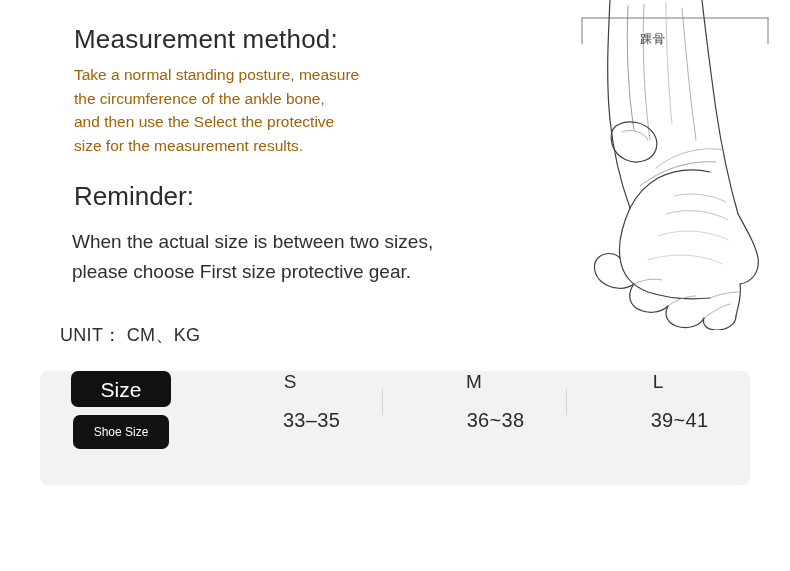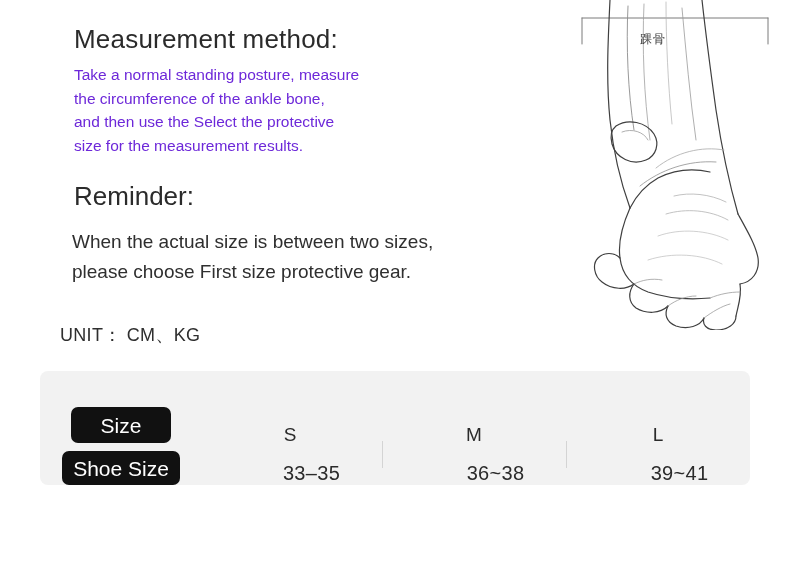--- a/index.html
+++ b/index.html
@@ -36,21 +36,21 @@
     color: #2b2b2b;
     letter-spacing: 0.2px;
     margin: 0 0 8px 14px;
     line-height: 1.2;
   }
 
   .measure-body {
     margin: 0 0 0 14px;
     font-size: 15.5px;
     line-height: 1.52;
-    color: #6d28d9;
+    color: #a16207;
   }
   .measure-body div {
     white-space: nowrap;
   }
 
   .heading-reminder {
     font-size: 26px;
     font-weight: normal;
     color: #2b2b2b;
     margin: 24px 0 14px 14px;
@@ -84,21 +84,21 @@
     width: 710px;
     height: 114px;
     background: #f2f2f2;
     border-radius: 8px;
   }
 
   .tbl-grid {
     position: absolute;
     inset: 0;
     display: flex;
-    align-items: flex-end;
+    align-items: flex-start;
   }
 
   .col-labels {
     width: 154px;
     display: flex;
     flex-direction: column;
     justify-content: center;
     align-items: center;
     gap: 8px;
     padding-left: 4px;
@@ -113,23 +113,23 @@
     display: flex;
     align-items: center;
     justify-content: center;
   }
   .chip-size {
     width: 100px;
     height: 36px;
     font-size: 21px;
   }
   .chip-shoe {
-    width: 118px;
+    width: 96px;
     height: 34px;
-    font-size: 21px;
+    font-size: 12px;
   }
 
   .data-cols {
     flex: 1;
     display: flex;
   }
 
   .data-col {
     flex: 1;
     display: flex;

